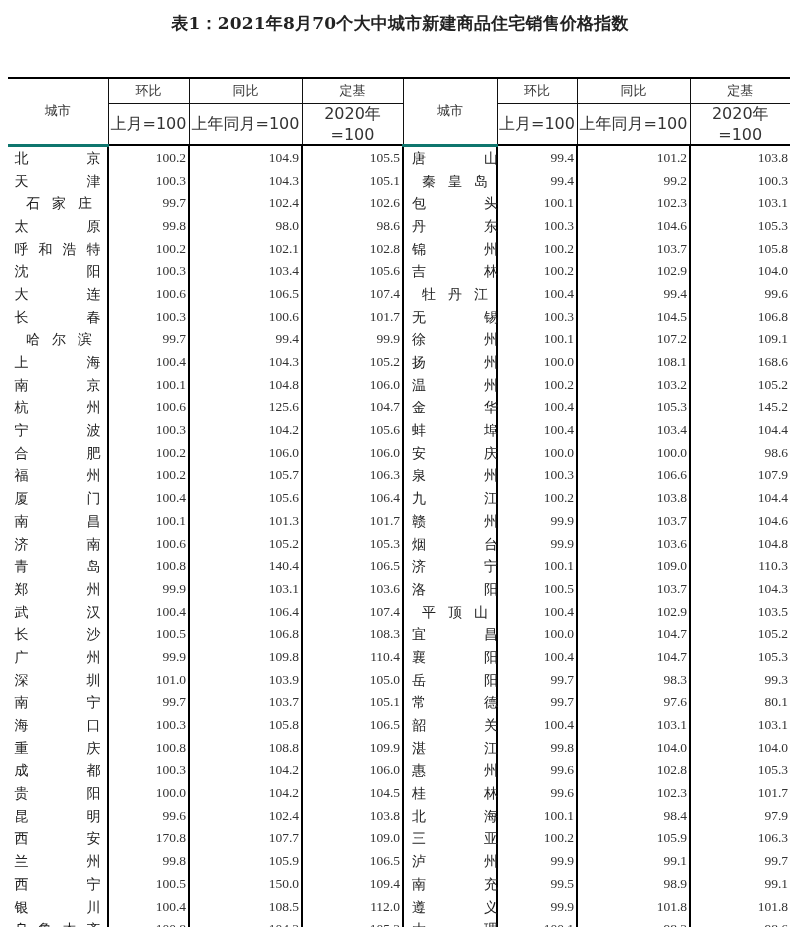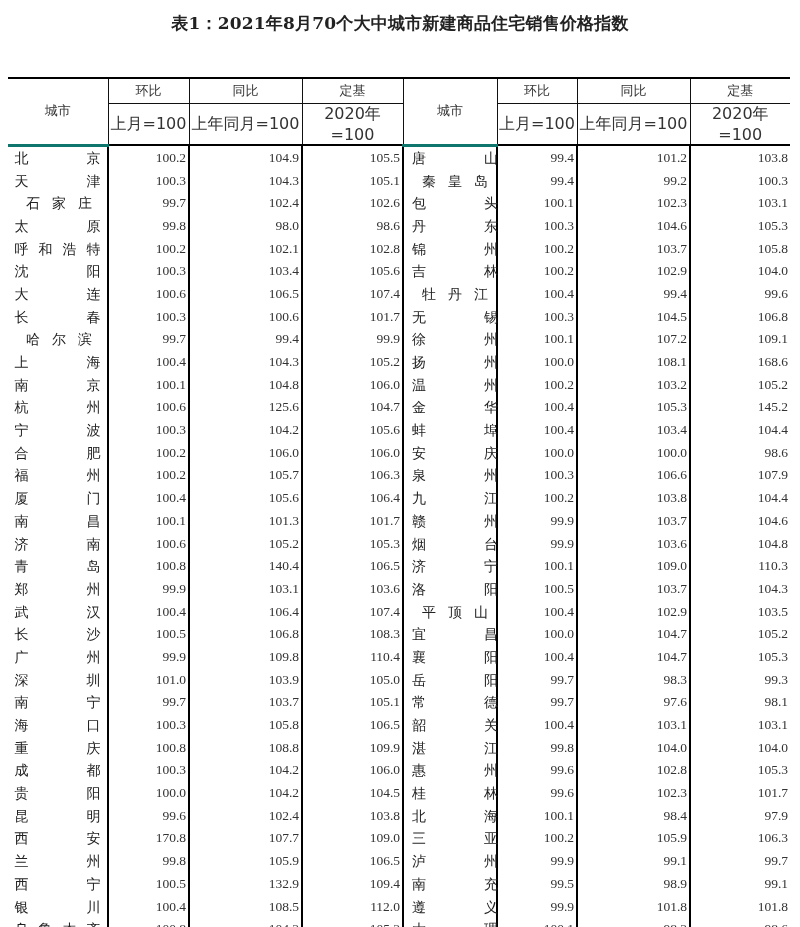--- a/index.html
+++ b/index.html
@@ -592,21 +592,21 @@
         <td class="num">103.7</td>
         <td class="num">105.1</td>
         <td class="city right">
           <div class="name" title="常德">
             <span>常</span>
             <span>德</span>
           </div>
         </td>
         <td class="num">99.7</td>
         <td class="num">97.6</td>
-        <td class="num">98.1</td>
+        <td class="num">80.1</td>
       </tr>
       <tr>
         <td class="city left">
           <div class="name" title="海口">
             <span>海</span>
             <span>口</span>
           </div>
         </td>
         <td class="num">100.3</td>
         <td class="num">105.8</td>
@@ -742,21 +742,21 @@
         <td class="num">99.7</td>
       </tr>
       <tr>
         <td class="city left">
           <div class="name" title="西宁">
             <span>西</span>
             <span>宁</span>
           </div>
         </td>
         <td class="num">100.5</td>
-        <td class="num">132.9</td>
+        <td class="num">150.0</td>
         <td class="num">109.4</td>
         <td class="city right">
           <div class="name" title="南充">
             <span>南</span>
             <span>充</span>
           </div>
         </td>
         <td class="num">99.5</td>
         <td class="num">98.9</td>
         <td class="num">99.1</td>

